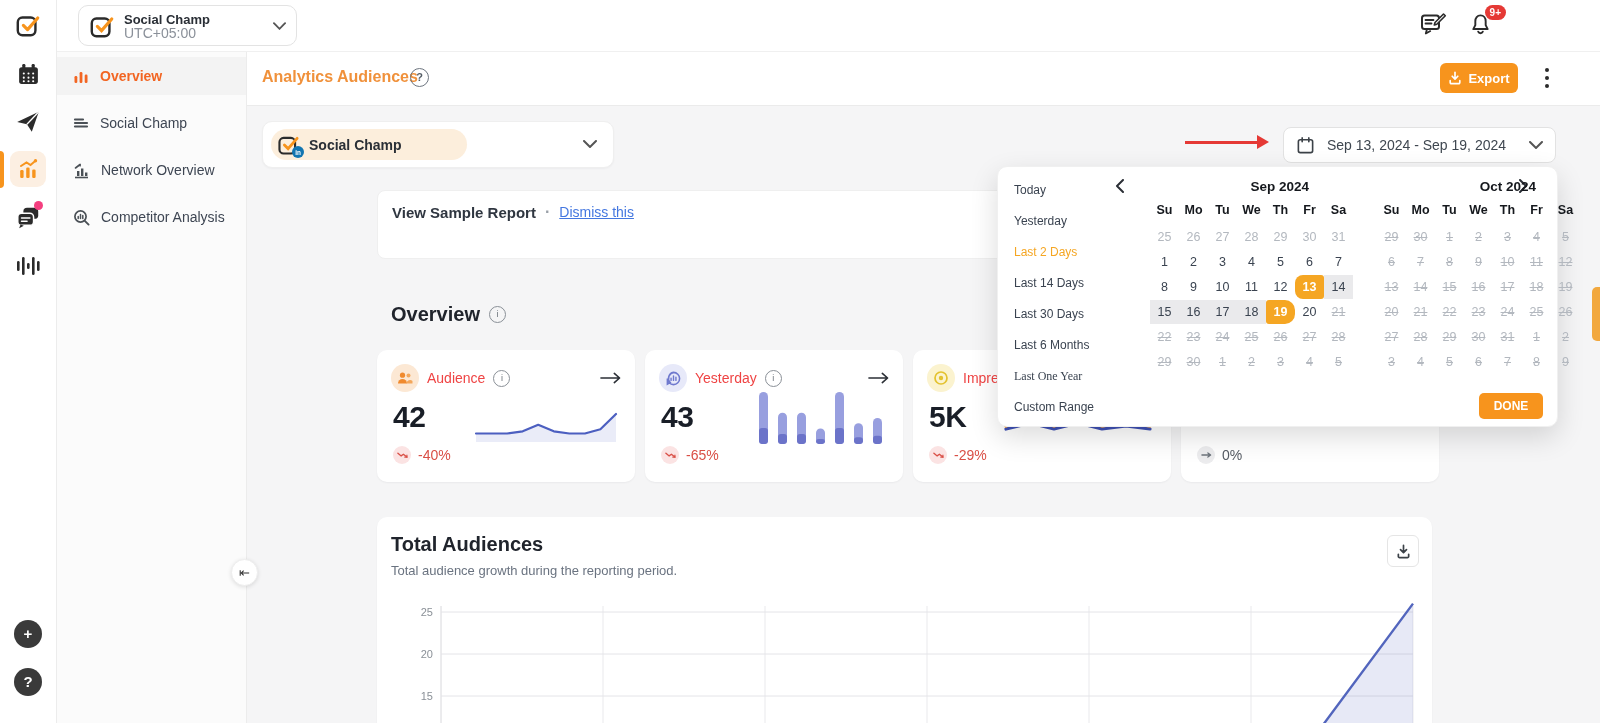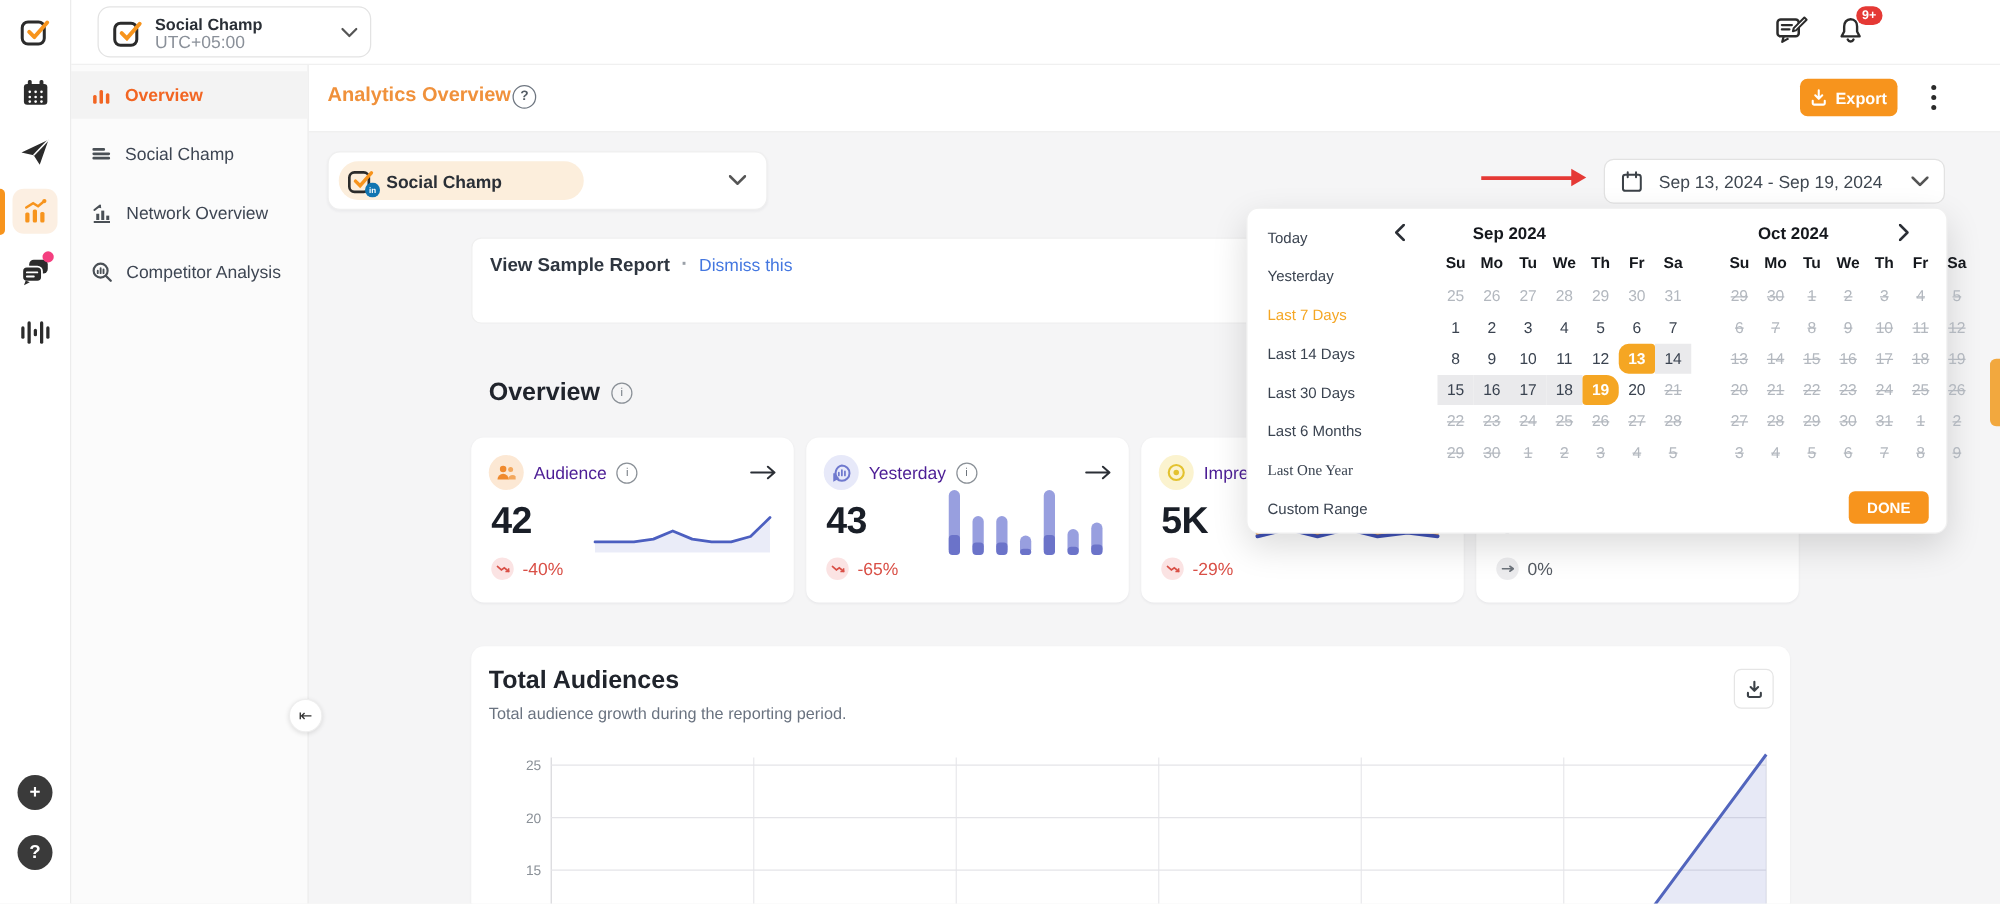--- a/index.html
+++ b/index.html
@@ -37,45 +37,45 @@
   .acct-pill{position:absolute;left:8px;top:7px;width:196px;height:31px;background:#FCEEDC;border-radius:16px;display:flex;align-items:center;gap:9px;padding-left:6px;box-sizing:border-box;}
   .acct-pill span{font-size:14px;font-weight:bold;color:#2a2f36;}
   .redline{position:absolute;left:1185px;top:141px;width:74px;height:3px;background:#E53935;z-index:7;}
   .redhead{position:absolute;left:1257px;top:135px;width:0;height:0;border-top:7px solid transparent;border-bottom:7px solid transparent;border-left:12px solid #E53935;z-index:7;}
   .datebtn{position:absolute;left:1283px;top:127px;width:273px;height:36px;background:#fff;border:1px solid #e2e2e2;border-radius:8px;display:flex;align-items:center;gap:12px;padding:0 12px;box-sizing:border-box;cursor:pointer;z-index:6;}
   .datebtn span{font-size:14px;color:#3f4750;flex:1;}
   .banner{position:absolute;left:377px;top:190px;width:1055px;height:69px;background:#fff;border:1px solid #efefef;border-radius:8px;box-sizing:border-box;z-index:2;}
   .banner-row{position:absolute;left:14px;top:12px;display:flex;align-items:center;gap:9px;}
   .banner-title{font-size:15px;font-weight:bold;color:#2f3640;}
   .banner-dot{color:#9aa0a8;font-weight:bold;}
-  .banner-link{font-size:14px;color:#4477E0;cursor:pointer;}
+  .banner-link{font-size:14px;color:#4477E0;text-decoration:underline;cursor:pointer;}
   .banner-desc{position:absolute;left:14px;top:37px;font-size:13px;color:#5b6470;}
   .ovh{position:absolute;left:391px;top:303px;display:flex;align-items:center;gap:9px;z-index:2;}
   .ovh span.h{font-size:20px;font-weight:bold;color:#20242c;}
   .icirc{width:15px;height:15px;border:1.2px solid #8a9097;border-radius:50%;font-size:9px;color:#6d747c;text-align:center;line-height:15px;display:inline-block;font-style:normal;}
   
   .card{position:absolute;top:350px;width:258px;height:132px;background:#fff;border-radius:10px;box-shadow:0 1px 2px rgba(16,24,40,.05);z-index:2;}
   .chead{position:absolute;left:14px;top:14px;right:14px;display:flex;align-items:center;gap:8px;}
   .cicon{width:28px;height:28px;border-radius:50%;display:flex;align-items:center;justify-content:center;flex:none;}
-  .ctitle{font-size:14px;color:#4c1d95;}
+  .ctitle{font-size:14px;color:#ef4444;}
   .carrow{margin-left:auto;cursor:pointer;display:flex;}
   .cvalue{position:absolute;left:16px;top:50px;font-size:30px;font-weight:bold;color:#191e27;letter-spacing:-.5px;}
   .cdelta{position:absolute;left:16px;top:96px;display:flex;align-items:center;gap:7px;font-size:14px;}
   .cdelta.down{color:#D94F46;}
   .cdelta.flat{color:#555b63;}
   .dbadge{width:18px;height:18px;border-radius:50%;background:#FBE3E3;display:flex;align-items:center;justify-content:center;}
   .dbadge.flat{background:#ececee;}
   .cspark{position:absolute;}
   
   .popover{position:absolute;left:997px;top:166px;width:559px;height:259px;background:#fff;border:1px solid #f0f0f0;border-radius:10px;box-shadow:0 10px 28px rgba(0,0,0,.14);z-index:50;}
   .preset{position:absolute;left:16px;width:96px;height:20px;font-size:12px;color:#3a4350;line-height:20px;cursor:pointer;white-space:nowrap;}
   .preset.active{color:#F5A623;}
   .cal-nav{position:absolute;top:12px;width:18px;height:18px;font-size:14px;font-weight:bold;color:#2b2f36;text-align:center;line-height:18px;cursor:pointer;}
   .cal-month{position:absolute;top:10px;width:203px;}
-  .cal-title{text-align:center;font-size:13.5px;font-weight:bold;color:#15181d;height:22px;line-height:20px;}
+  .cal-title{text-align:right;font-size:13.5px;font-weight:bold;color:#15181d;height:22px;line-height:20px;}
   .cal-weekdays,.cal-days{display:grid;grid-template-columns:repeat(7,29px);margin-left:44px;}
   .cal-weekdays span{text-align:center;font-size:12.5px;font-weight:bold;color:#15181d;height:22px;line-height:22px;}
   .cal-days{margin-top:4px;row-gap:1px;}
   .cal-day{width:29px;height:24px;line-height:24px;text-align:center;font-size:12.5px;color:#3a4350;cursor:pointer;}
   .cal-day.muted{color:#b3b8bf;}
   .cal-day.disabled{color:#b3b8bf;text-decoration:line-through;}
   .cal-day.in-range{background:#eaeaec;}
   .cal-day.sel{background:#F5A623;color:#fff;font-weight:bold;}
   .cal-day.sel-start{border-radius:8px 3px 3px 8px;}
   .cal-day.sel-end{border-radius:3px 10px 10px 3px;}
@@ -233,21 +233,21 @@
             <path d="M7.5 1.5 L8 4.5 L5 4" fill="#4a5056"></path>
           </svg>
       </span>
       <span>Network Overview</span>
     </div>
   </nav>
 
   <button class="collapse"><span>⇤</span></button>
 
   <div class="pagehead">
-    <span class="ptitle">Analytics Overview</span>
+    <span class="ptitle">Analytics Audiences</span>
     <span class="qcircle">?</span>
     <button class="export">
       <span style="display:flex;">
         <svg width="14" height="14" viewBox="0 0 16 16">
             <path d="M8 1.5 v7.5 M4.8 6 L8 9.2 L11.2 6" stroke="#fff" stroke-width="1.9" fill="none" stroke-linecap="round" stroke-linejoin="round"></path>
             <path d="M2.5 11 v2.2 a1.3 1.3 0 0 0 1.3 1.3 h8.4 a1.3 1.3 0 0 0 1.3 -1.3 V11" stroke="#fff" stroke-width="1.9" fill="none" stroke-linecap="round"></path>
           </svg>
       </span>
       <span>Export</span>
     </button>
@@ -459,21 +459,21 @@
           <text x="46" y="100" text-anchor="end" fill="#8A9097" font-size="11" font-family="Liberation Sans, sans-serif">15</text>
           <path d="M54,222 L 216,222 L 378,222 L 540,222 L 702,222 L 864,222 L 1026,3.5999999999999996 L 1026,147 L 54,147 Z" fill="rgba(92,107,192,0.15)" stroke="none"></path>
           <path d="M54,222 L 216,222 L 378,222 L 540,222 L 702,222 L 864,222 L 1026,3.5999999999999996" fill="none" stroke="#5265BD" stroke-width="2.4" stroke-linejoin="round"></path>
         </svg></div>
   </div>
 
   <div class="popover">
     <div id="cal-presets">
         <div class="preset" style="top: 13px;">Today</div>
         <div class="preset" style="top: 44px;">Yesterday</div>
-        <div class="preset active" style="top: 75px;">Last 7 Days</div>
+        <div class="preset active" style="top: 75px;">Last 2 Days</div>
         <div class="preset" style="top: 106px;">Last 14 Days</div>
         <div class="preset" style="top: 137px;">Last 30 Days</div>
         <div class="preset" style="top: 168px;">Last 6 Months</div>
         <div class="preset" style="top: 199px; font-family: Liberation Serif, serif;">Last One Year</div>
         <div class="preset" style="top: 230px;">Custom Range</div>
       </div>
     <div class="cal-nav" style="left:112px">
       <svg width="9" height="14" viewBox="0 0 9 14">
           <path d="M8 1 L2 7 L8 13" stroke="#2b2f36" stroke-width="2" fill="none" stroke-linecap="round" stroke-linejoin="round"></path>
         </svg>

